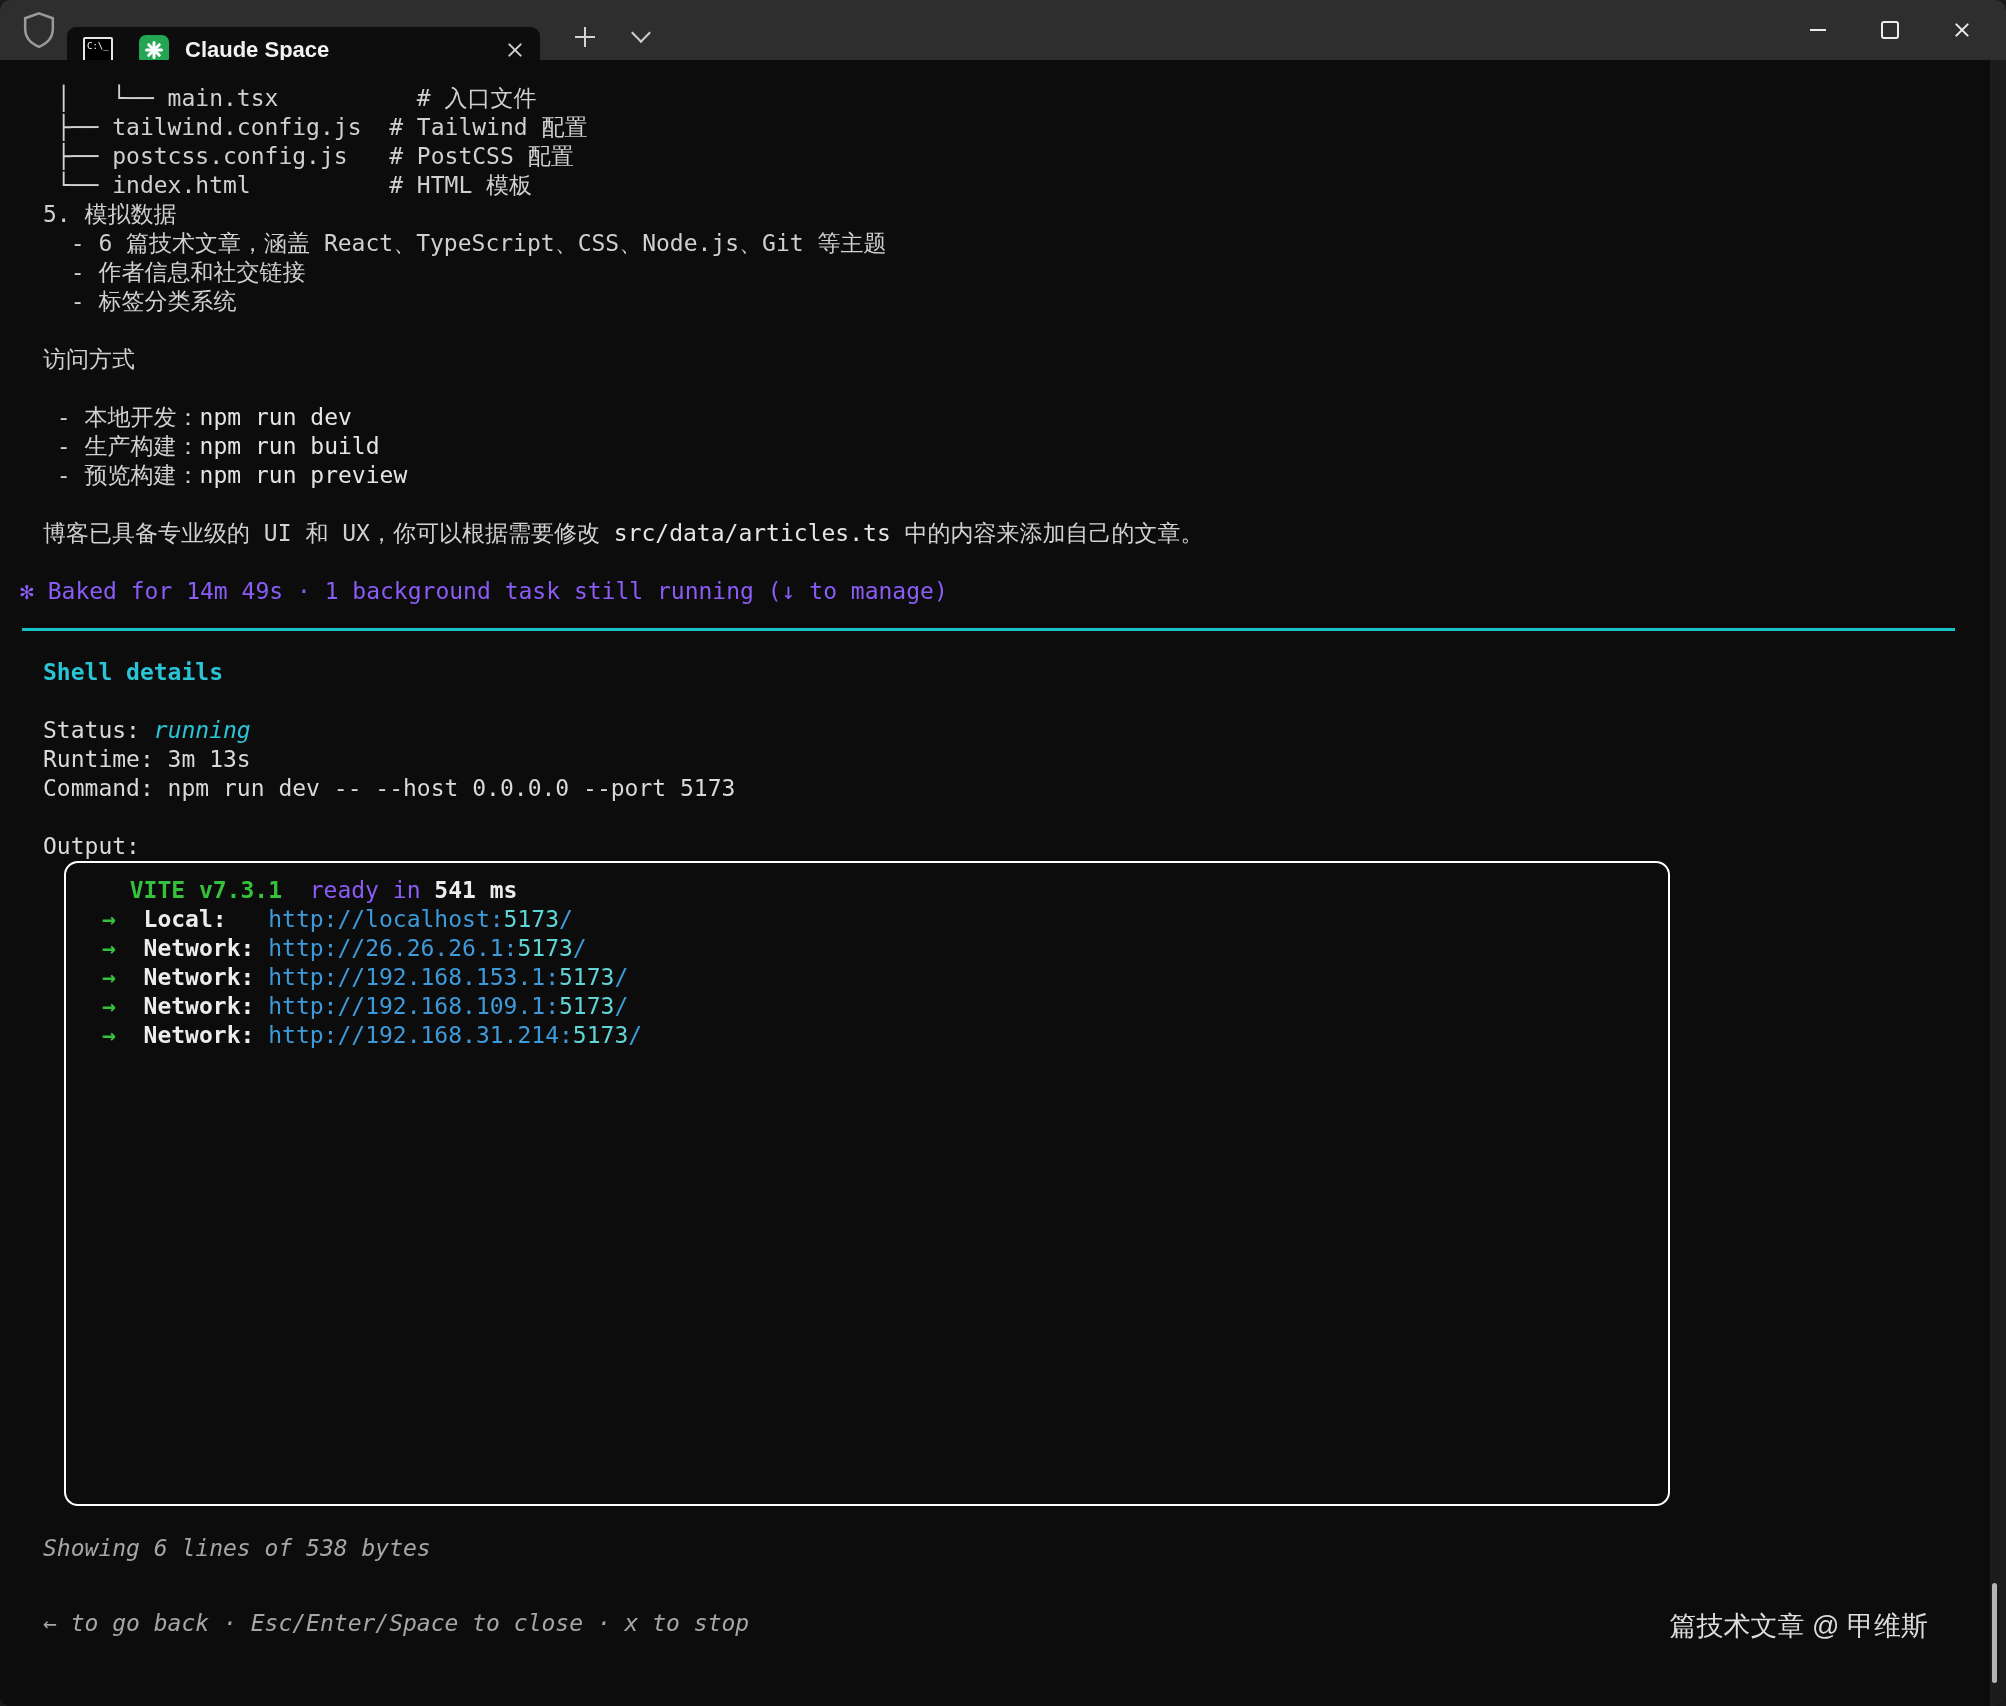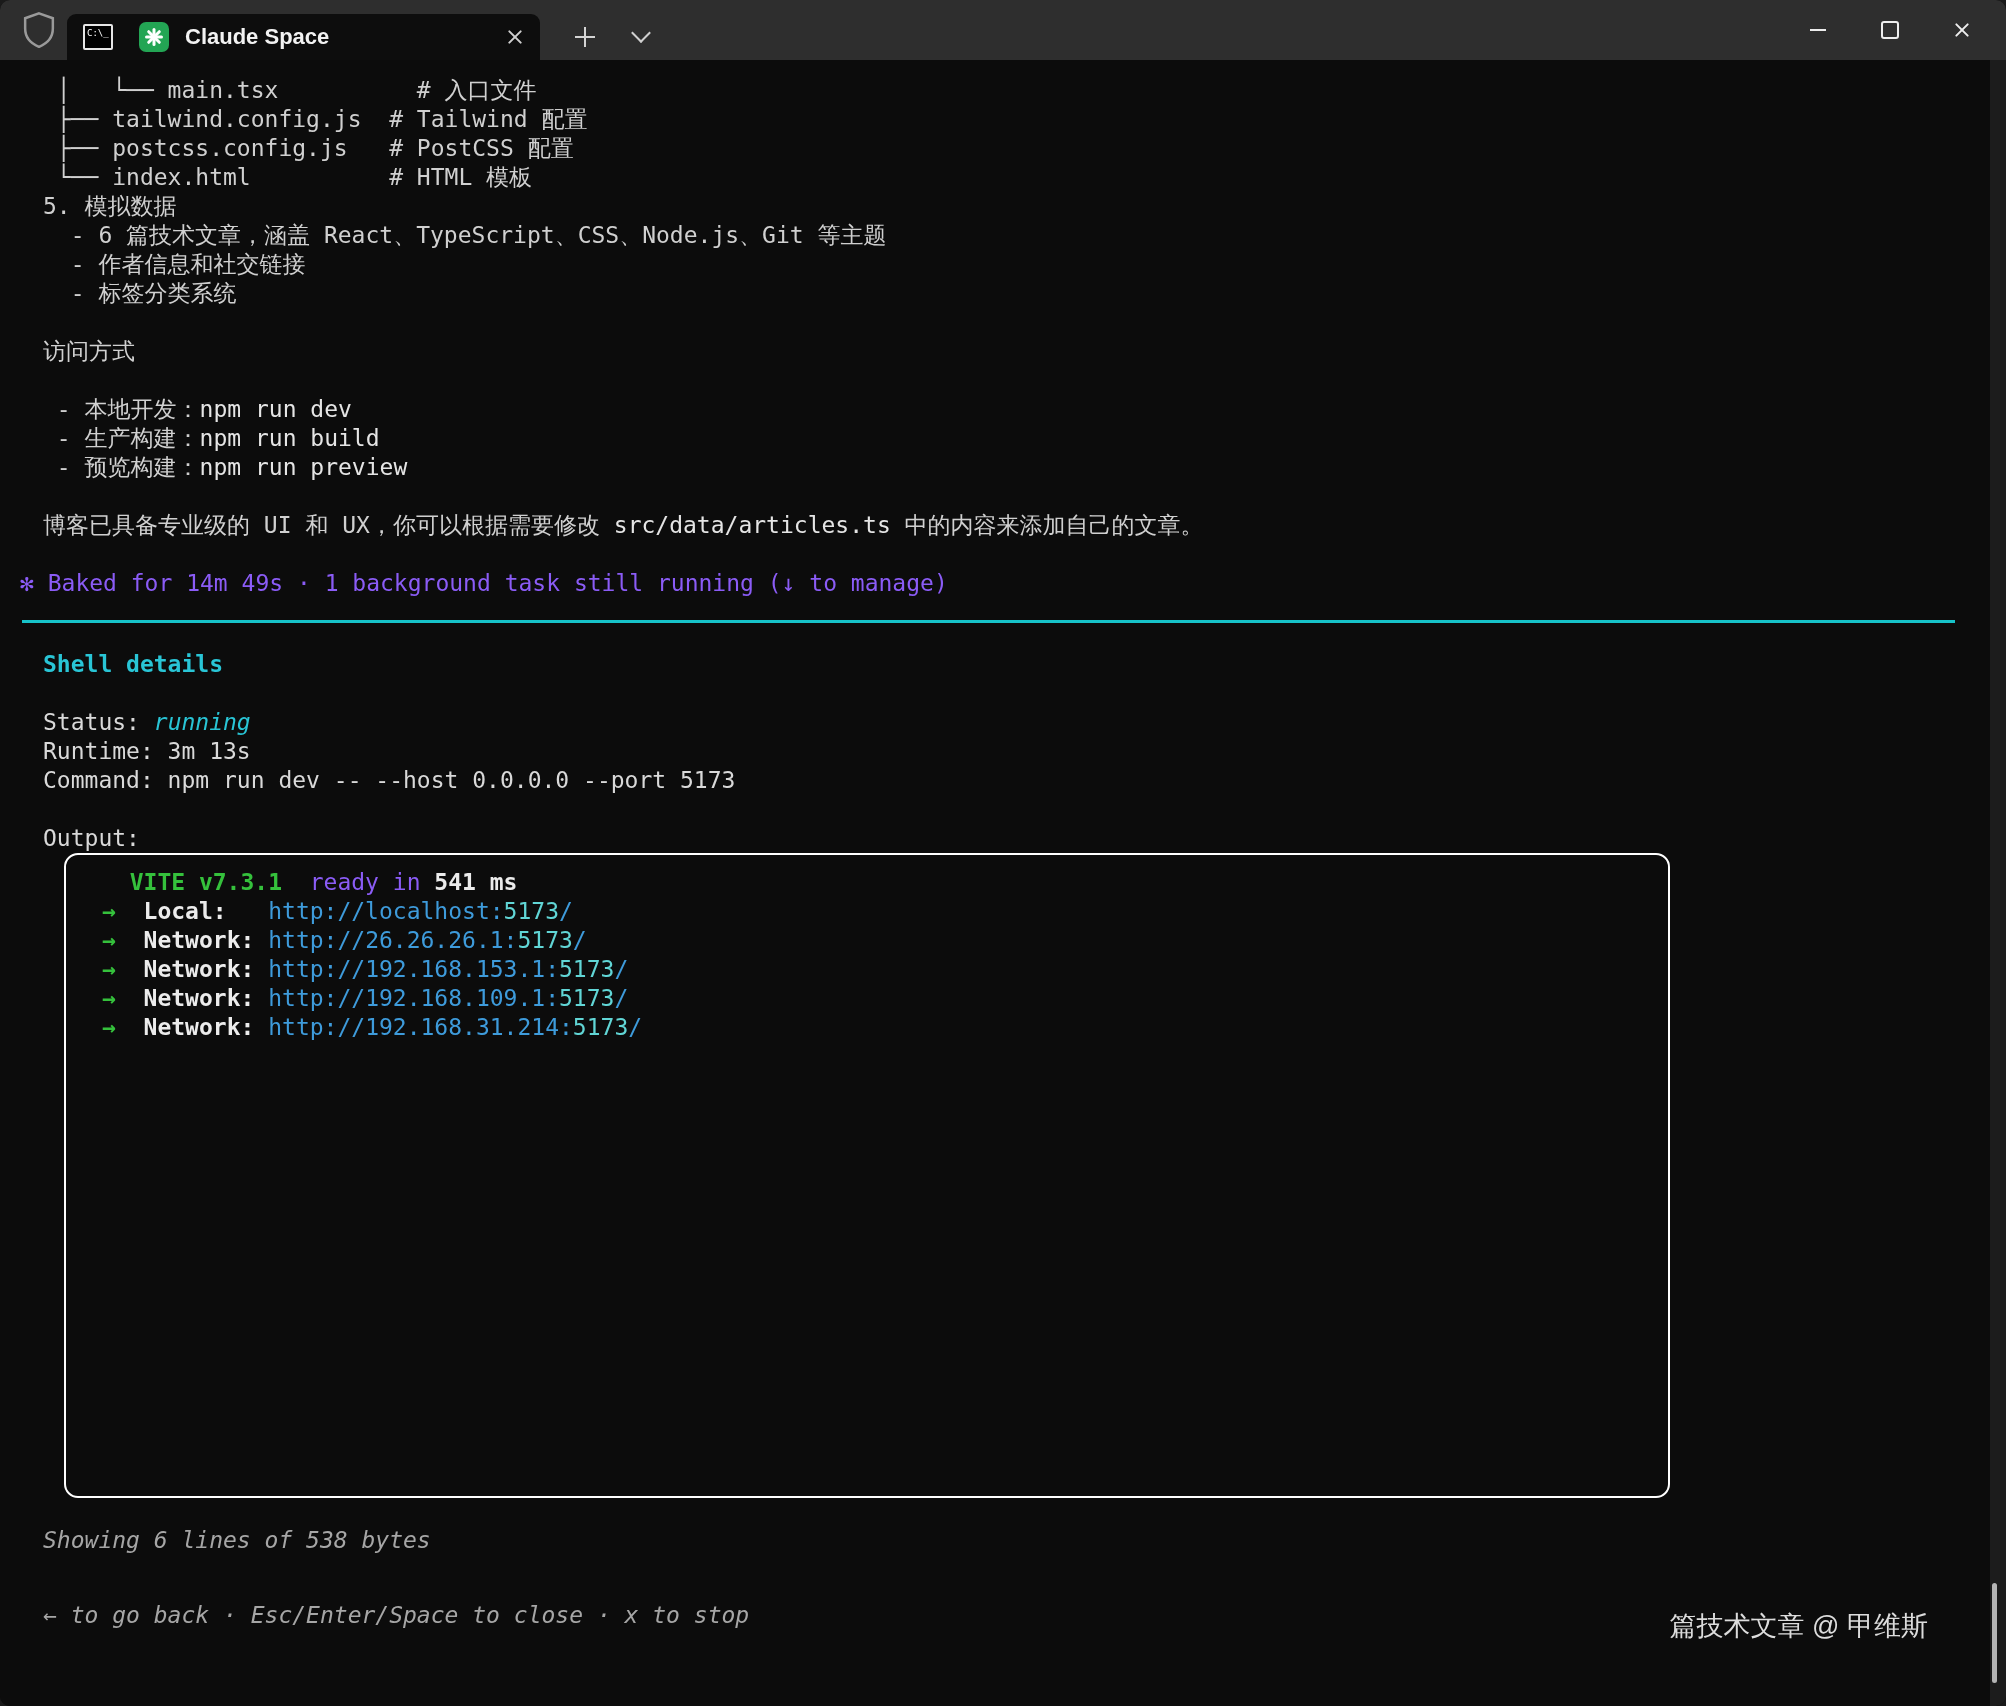--- a/index.html
+++ b/index.html
@@ -8,21 +8,21 @@
     border-radius:10px;overflow:hidden;
     font-family:"DejaVu Sans Mono","Liberation Mono",monospace;
   }
   
   .titlebar{
     position:absolute;top:0;left:0;right:0;height:60px;background:#2e2e2e;
     display:flex;align-items:flex-end;
   }
   .shield{position:absolute;left:22px;top:12px;width:34px;height:36px;}
   .tab{
-    position:absolute;left:67px;top:14px;width:473px;height:46px;background:#0d0d0d;
+    position:absolute;left:67px;top:27px;width:473px;height:46px;background:#0d0d0d;
     border-radius:9px 9px 0 0;display:flex;align-items:center;padding:0 16px;box-sizing:border-box;
   }
   .cmdicon{
     width:30px;height:26px;background:#000;border:2px solid #e6e6e6;border-radius:2px;
     color:#fff;font-size:9px;line-height:10px;padding:2px 2px;box-sizing:border-box;
     font-family:"DejaVu Sans Mono",monospace;flex:0 0 auto;
   }
   .claudeicon{
     width:30px;height:30px;border-radius:7px;background:#23a554;margin-left:26px;
     position:relative;flex:0 0 auto;
@@ -49,22 +49,22 @@
   .winbtn{width:72px;height:60px;position:relative;cursor:pointer;}
   .winbtn .min{position:absolute;left:50%;top:50%;width:16px;height:2px;background:#ededed;transform:translate(-50%,-50%);}
   .winbtn .max{position:absolute;left:50%;top:50%;width:14px;height:14px;border:2px solid #ededed;border-radius:3px;transform:translate(-50%,-50%);}
   .winbtn .cls{position:absolute;left:50%;top:50%;width:18px;height:18px;transform:translate(-50%,-50%);}
   .winbtn .cls i{position:absolute;left:0;top:50%;width:100%;height:2px;background:#ededed;border-radius:1px;}
   .winbtn .cls i.a{transform:translateY(-50%) rotate(45deg);}
   .winbtn .cls i.b{transform:translateY(-50%) rotate(-45deg);}
   
   .terminal{
     position:absolute;top:60px;left:0;right:16px;bottom:0;background:#0c0c0c;
-    padding:8px 0 0 43px;box-sizing:border-box;
-    font-size:23px;line-height:29px;color:#d0d0d0;white-space:pre;margin-top:8px;
+    padding:24px 0 0 43px;box-sizing:border-box;
+    font-size:23px;line-height:29px;color:#d0d0d0;white-space:pre;
   }
   .gutter{position:absolute;top:60px;right:0;width:16px;bottom:0;background:#1c1c1c;}
   .tline{height:29px;}
   .outdent{margin-left:-23px;}
   .mt28{margin-top:28px;}
   .mt46{margin-top:46px;}
   .separator{height:3px;background:#17c3c9;margin:22px 0 27px -21px;width:1933px;}
   .output-box{
     margin:0 0 0 21px;width:1606px;height:645px;box-sizing:border-box;
     border:2px solid #ffffff;border-radius:14px;padding:13px 20px 0 36px;overflow:hidden;

